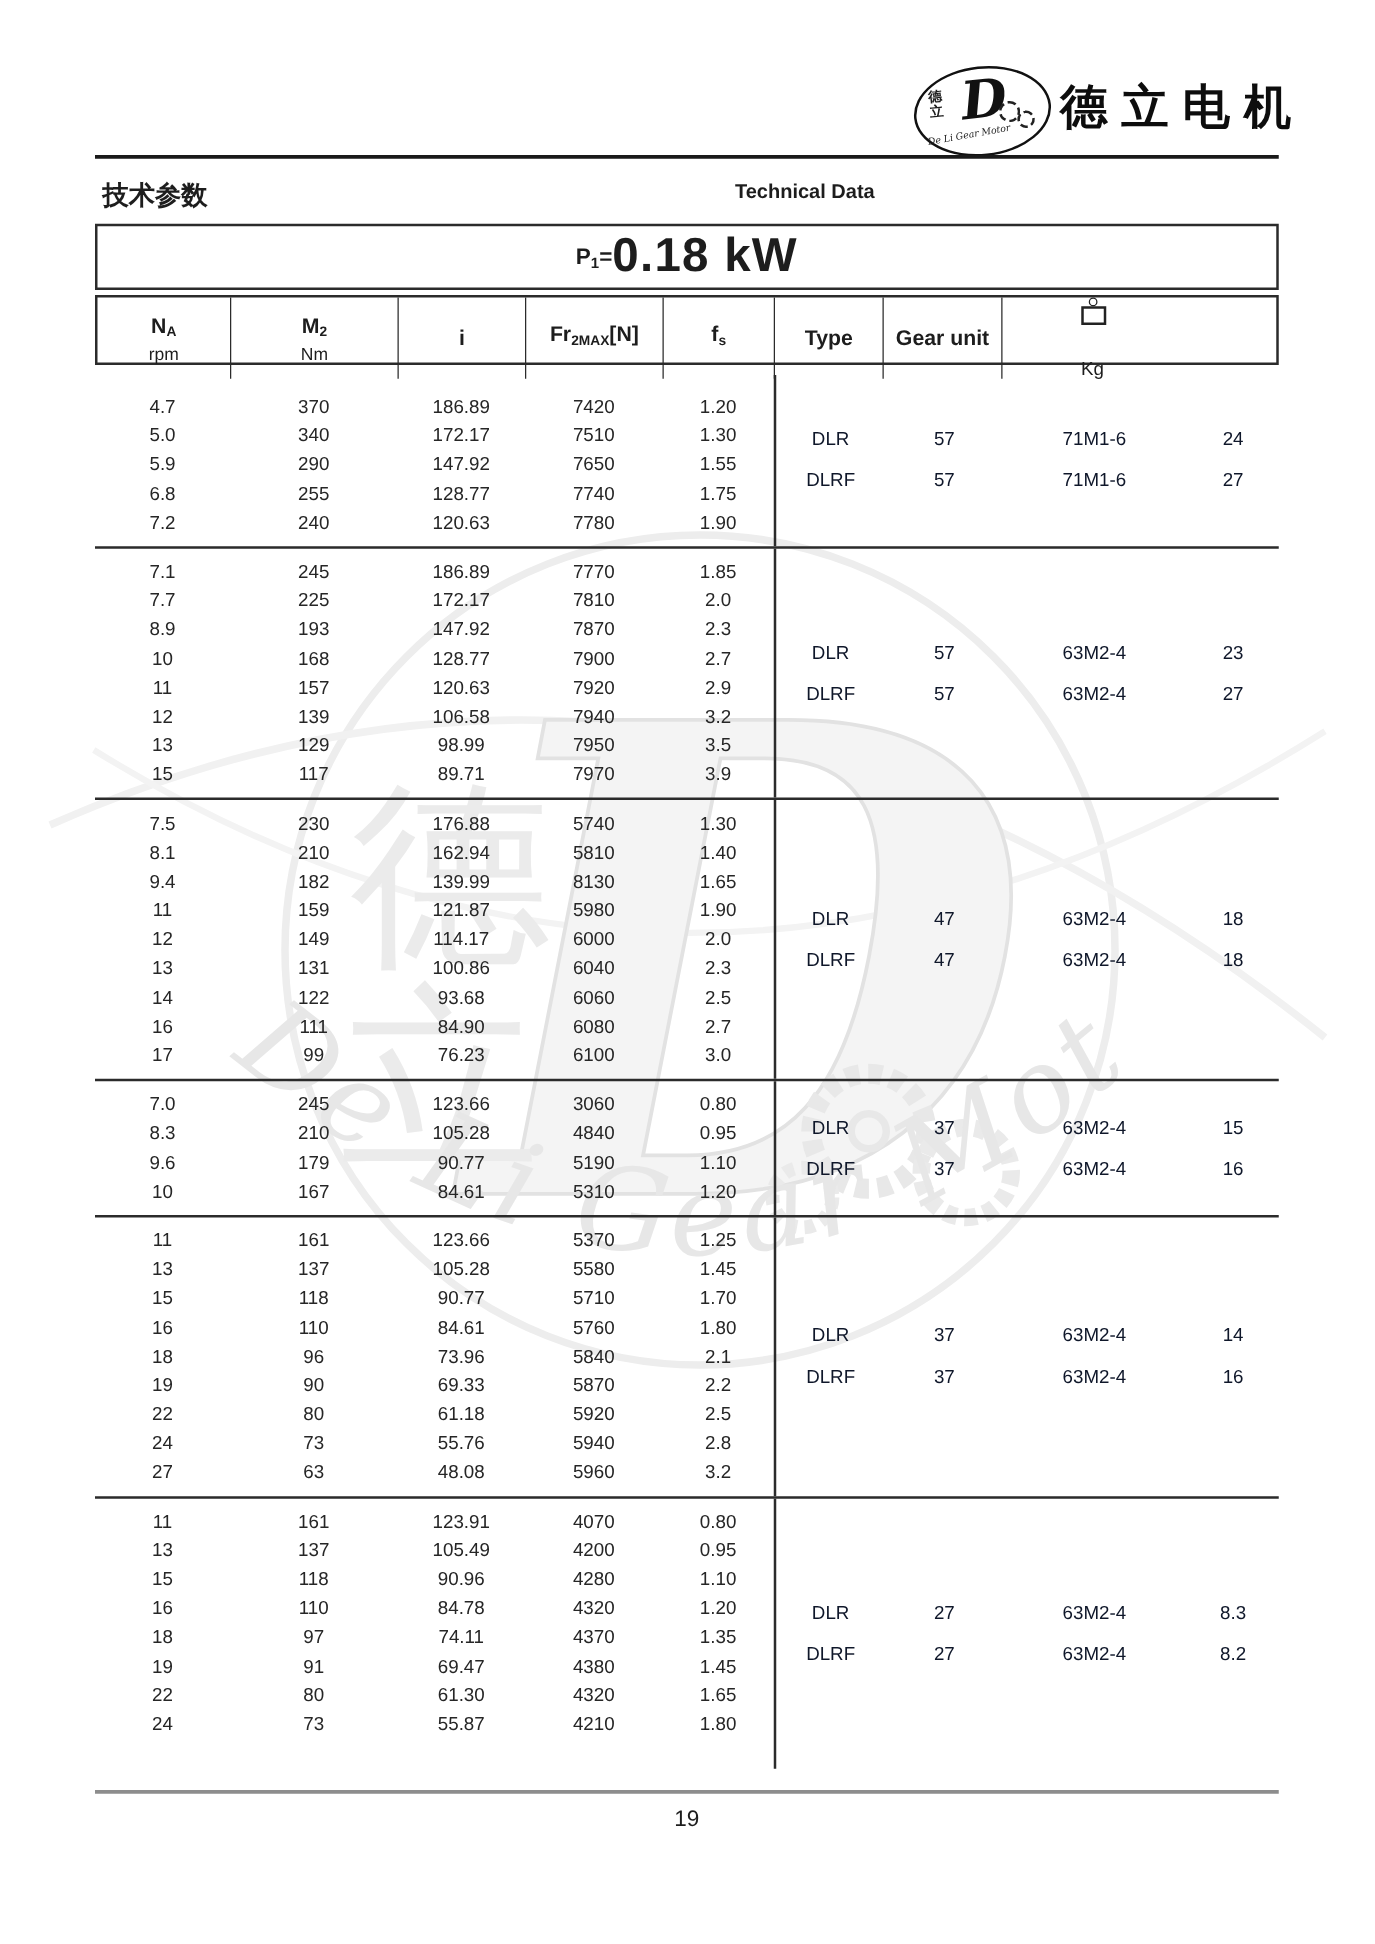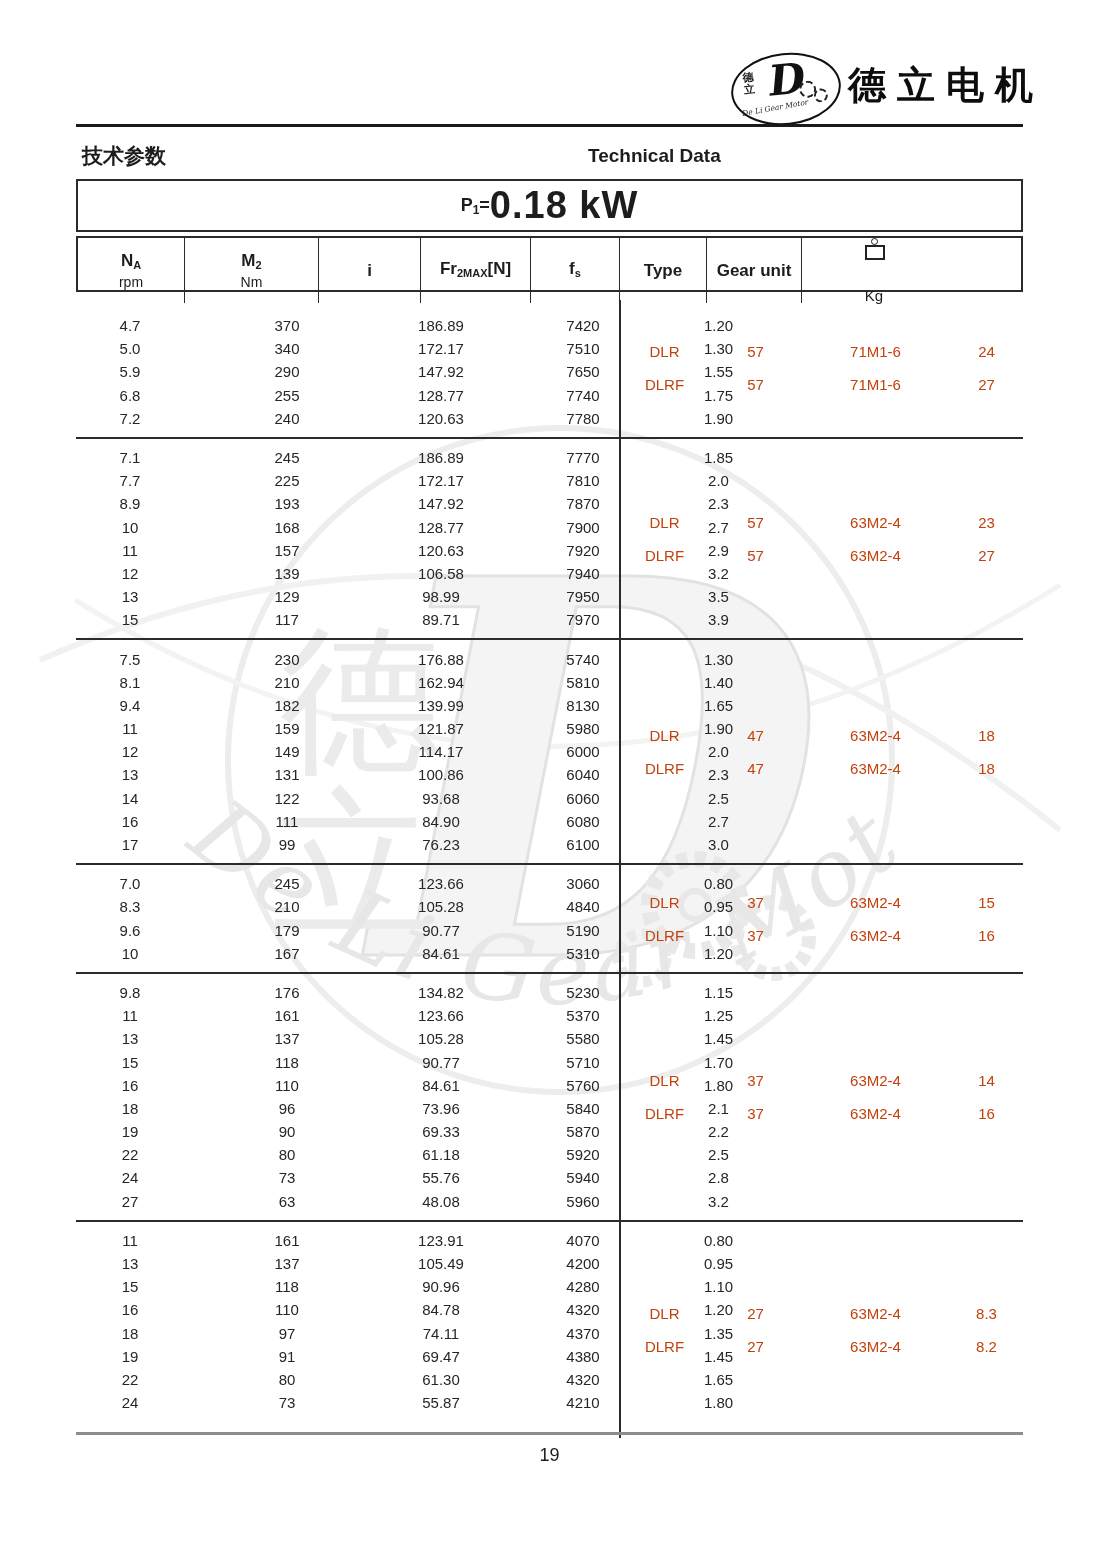--- a/index.html
+++ b/index.html
@@ -21,21 +21,21 @@
   .gear{position:absolute;border:2.5px dashed #222;border-radius:50%;}
   .gear1{left:66px;top:28px;width:13px;height:13px;}
   .gear2{left:80px;top:37px;width:10px;height:10px;}
   .logo-script{left:7px;top:47px;font-size:7.5px;font-style:italic;white-space:nowrap;
                transform:rotate(-4deg);font-family:"DejaVu Serif",serif;}
   .brandname{left:848px;top:60px;font-size:38px;font-weight:bold;letter-spacing:11px;
              font-family:Liberation Mono, monospace;color:#0d0d0d;}
 
   .rule-top{left:76px;top:124px;width:947px;height:3px;background:#1a1a1a;}
   .sec-cn{left:82px;top:142px;font-size:21px;font-weight:bold;}
-  .sec-en{left:588px;top:145px;font-size:19px;font-weight:bold;}
+  .sec-en{left:588px;top:145px;font-size:16px;font-weight:bold;}
 
   .pbox{left:76px;top:179px;width:943px;height:49px;border:2px solid #2b2b2b;
         display:flex;align-items:center;justify-content:center;}
   .p-small{font-size:18px;font-weight:bold;}
   .p-sub{font-size:12px;font-weight:bold;align-self:center;margin-top:9px;}
   .p-big{font-size:38px;font-weight:bold;letter-spacing:1px;}
 
   .thead{left:76px;top:236px;width:943px;height:52px;border:2px solid #2b2b2b;
          display:grid;grid-template-columns:106px 134px 102px 110px 89px 87px 95px 145px 1fr;}
   .hcell{border-left:1.5px solid #2b2b2b;display:flex;flex-direction:column;
@@ -49,26 +49,26 @@
                  border:1.5px solid #222;border-radius:50%;}
   .wicon::after{content:"";position:absolute;top:7px;left:1px;width:16px;height:11px;
                 border:2px solid #222;}
   .hkg{font-size:15px;line-height:15px;margin-top:28px;}
 
   #groups{left:76px;top:300px;width:947px;}
   .group{position:relative;border-top:2px solid #2b2b2b;padding:7px 0;}
   .group.first{border-top:none;padding-top:14px;}
   .group.last{padding-bottom:24px;}
   .drow{display:grid;grid-template-columns:108px 134px 102px 110px 89px;
-        height:23.2px;align-items:center;gap:36px;}
+        height:23.2px;align-items:center;}
   .c{text-align:center;font-size:15px;color:#262626;}
   .info{position:absolute;top:0;bottom:0;left:543px;width:404px;
         border-left:2px solid #2b2b2b;display:flex;flex-direction:column;justify-content:center;}
   .irow{display:grid;grid-template-columns:87px 95px 145px 77px;height:33px;align-items:center;}
-  .ic{text-align:center;font-size:15px;color:#c2410c;}
+  .ic{text-align:center;font-size:15px;color:#0f172a;}
 
   .frule{left:76px;top:1432px;width:947px;height:3px;background:#8d8d8d;}
   .pagenum{left:76px;top:1445px;width:947px;text-align:center;font-size:18px;}
 </style>
 </head>
 <body>
 
 <div class="page">
 
   <svg class="wm" width="1100" height="1555" viewBox="0 0 1100 1555">
@@ -391,27 +391,20 @@
             <span class="ic">DLRF</span>
             <span class="ic">37</span>
             <span class="ic">63M2-4</span>
             <span class="ic">16</span>
           </div>
         </div>
       </div>
       <div class="group">
         <div>
           <div class="drow">
-            <span class="c">9.8</span>
-            <span class="c">176</span>
-            <span class="c">134.82</span>
-            <span class="c">5230</span>
-            <span class="c">1.15</span>
-          </div>
-          <div class="drow">
             <span class="c">11</span>
             <span class="c">161</span>
             <span class="c">123.66</span>
             <span class="c">5370</span>
             <span class="c">1.25</span>
           </div>
           <div class="drow">
             <span class="c">13</span>
             <span class="c">137</span>
             <span class="c">105.28</span>

